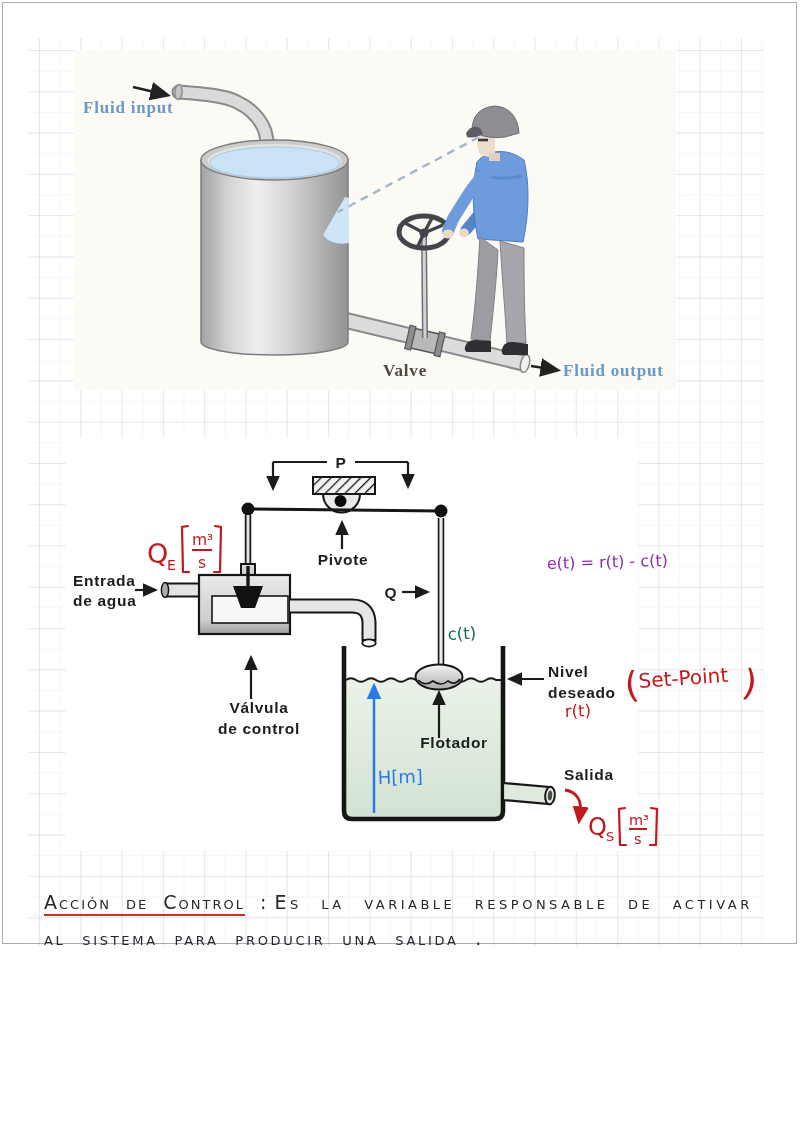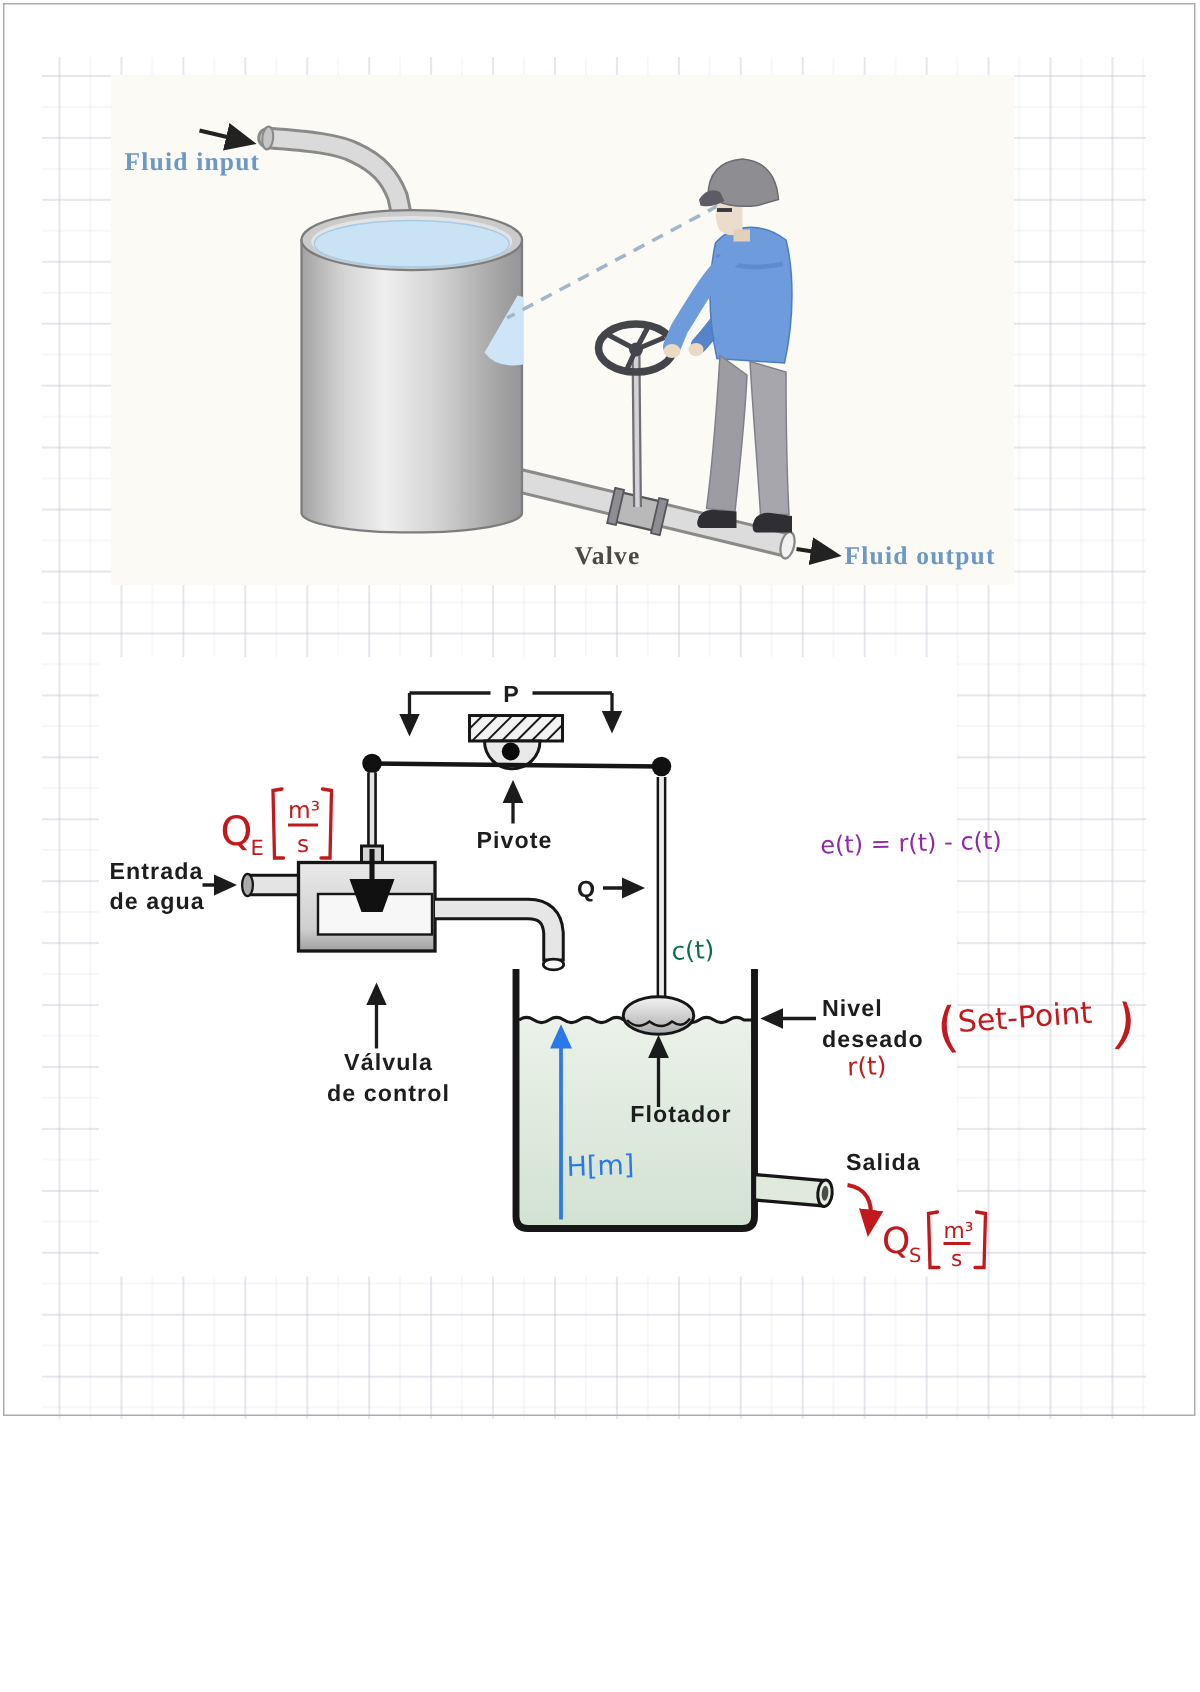--- a/index.html
+++ b/index.html
@@ -262,13 +262,22 @@
       <text class="hw" x="533" y="399" font-size="24">Q</text>
       <text class="hw" x="551" y="405" font-size="13">S</text>
       <path d="M 570 372 L 564 373 L 565 409 L 571 409" fill="none" stroke="#c2191d" stroke-width="2.2" stroke-linecap="round"></path>
       <text class="hw" x="574" y="389" font-size="14.5">m³</text>
       <line x1="574" y1="393" x2="592" y2="393" stroke="#c2191d" stroke-width="2"></line>
       <text class="hw" x="579" y="408" font-size="14.5">s</text>
       <path d="M 596 372 L 602 373 L 601 409 L 595 409" fill="none" stroke="#c2191d" stroke-width="2.2" stroke-linecap="round"></path>
     </g>
   </svg>
 
+  <div class="notes">
+    <div>
+      <span class="hd seg">Acción de Control</span><span class="seg">&nbsp;</span><span class="seg">:</span>
+      <span class="seg1">Es la variable responsable de activar</span>
+    </div>
+    <div>
+      <span class="seg2">al sistema para producir una salida .</span>
+    </div>
+  </div>
 </div>
 
 </body></html>

